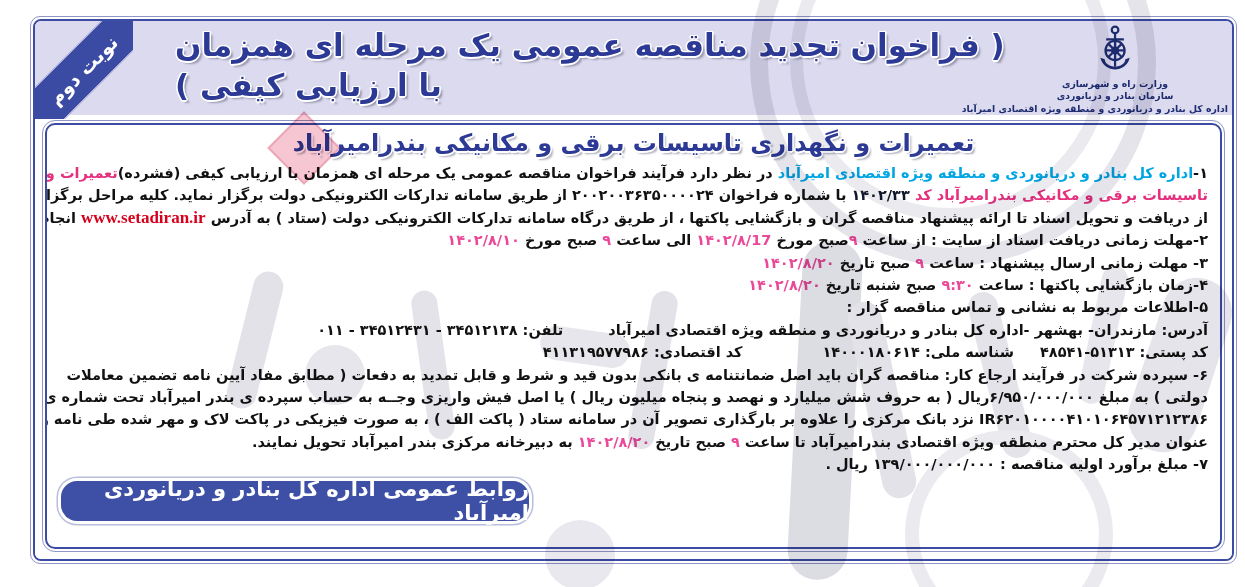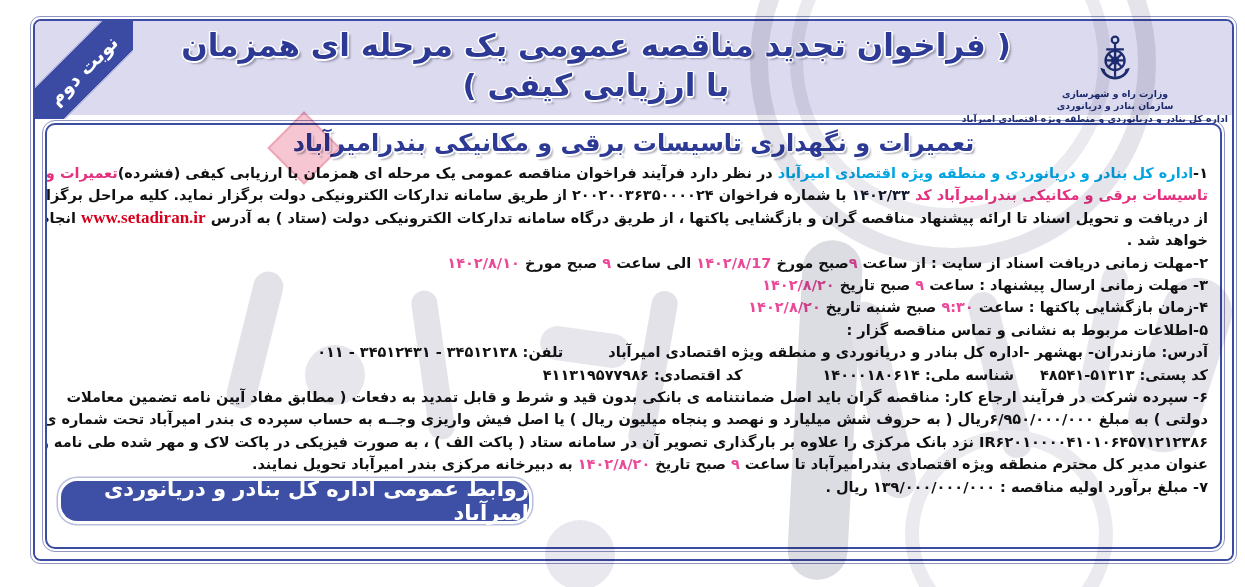--- a/index.html
+++ b/index.html
@@ -9,27 +9,27 @@
   .outer-box{position:absolute;left:30px;top:16px;width:1207px;height:548px;
              border:1px solid #9094c6;border-radius:10px;padding:2px;box-sizing:border-box;z-index:2;}
   .outer-inner{height:100%;border:2.5px solid #3c4ba3;border-radius:8px;box-sizing:border-box;
                display:flex;flex-direction:column;overflow:hidden;background:#fff;}
   
   .header-band{position:relative;height:94px;flex:none;background:#dcdaee;}
   .ribbon-wrap{position:absolute;left:0;top:0;width:98px;height:98px;overflow:hidden;}
   .ribbon{position:absolute;left:-48px;top:27px;width:192px;height:44px;background:#3b4aa3;
           transform:rotate(-45deg);display:flex;align-items:center;justify-content:center;
           color:#fff;font-weight:bold;font-size:19px;box-shadow:0 0 0 1px #dcdaee inset;}
-  .title-block{position:absolute;left:140px;right:215px;top:5px;text-align:center;direction:rtl;}
+  .title-block{position:absolute;left:140px;right:215px;top:5px;text-align:left;direction:rtl;}
   .title-line{font-weight:bold;color:#2c3a96;line-height:1.28;
     text-shadow:-1.5px 0 #fff,1.5px 0 #fff,0 -1.5px #fff,0 1.5px #fff,
                 -1px -1px #fff,1px 1px #fff,-1px 1px #fff,1px -1px #fff,3px 3px 2px rgba(60,60,90,.4);}
   .title-1{font-size:31px;}
   .title-2{font-size:30px;}
-  .org-block{position:absolute;right:4px;top:13px;width:226px;text-align:center;color:#1d2b6f;direction:rtl;}
+  .org-block{position:absolute;right:4px;top:3px;width:226px;text-align:center;color:#1d2b6f;direction:rtl;}
   .org-logo{height:50px;}
   .org-line{font-size:9.3px;font-weight:bold;line-height:1.32;white-space:nowrap;}
   
   .body-area{flex:1;background:#fff;padding:5px 7px 7px;box-sizing:border-box;}
   .body-box{height:100%;border:1px solid #9094c6;border-radius:13px;padding:2px;box-sizing:border-box;}
   .body-box-inner{position:relative;height:100%;border:2px solid #3c4ba3;border-radius:10px;
                   box-sizing:border-box;padding:3px 12px;overflow:hidden;}
   .subtitle{text-align:center;direction:rtl;font-size:24px;font-weight:bold;color:#2c3a96;margin-top:1px;
     text-shadow:-1.5px 0 #fff,1.5px 0 #fff,0 -1.5px #fff,0 1.5px #fff,
                 -1px -1px #fff,1px 1px #fff,-1px 1px #fff,1px -1px #fff,2.5px 2.5px 2px rgba(60,60,90,.4);}
@@ -91,21 +91,20 @@
       </div>
 
       <div class="body-area">
         <div class="body-box">
           <div class="body-box-inner">
             <div class="subtitle">تعمیرات و نگهداری تاسیسات برقی و مکانیکی بندرامیرآباد</div>
             <div class="body-text" id="body-lines">
                 <div class="line"><span class="sk">۱-</span><span class="scy">اداره کل بنادر و دریانوردی و منطقه ویژه اقتصادی امیرآباد</span><span class="sk"> در نظر دارد فرآیند فراخوان مناقصه عمومی یک مرحله ای همزمان با ارزیابی کیفی (فشرده)</span><span class="smg">تعمیرات و نگهداری</span></div>
                 <div class="line"><span class="smg">تاسیسات برقی و مکانیکی بندرامیرآباد کد </span><span class="sbl">۱۴۰۲/۳۳</span><span class="sk"> با شماره فراخوان </span><span class="sk ltr" dir="ltr">۲۰۰۲۰۰۳۶۳۵۰۰۰۰۲۴</span><span class="sk"> از طریق سامانه تدارکات الکترونیکی دولت برگزار نماید. کلیه مراحل برگزاری معامله</span></div>
                 <div class="line"><span class="sk">از دریافت و تحویل اسناد تا ارائه پیشنهاد مناقصه گران و بازگشایی پاکتها ، از طریق درگاه سامانه تدارکات الکترونیکی دولت (ستاد ) به آدرس </span><span class="slk ltr" dir="ltr">www.setadiran.ir</span><span class="sk"> انجام</span></div>
-                <div class="line"><span class="sk">خواهد شد .</span></div>
                 <div class="line"><span class="sk">۲-مهلت زمانی دریافت اسناد از سایت : از ساعت </span><span class="srd">۹</span><span class="sk">صبح مورخ </span><span class="srd">۱۴۰۲/۸/17</span><span class="sk"> الی ساعت </span><span class="srd">۹</span><span class="sk"> صبح مورخ </span><span class="srd">۱۴۰۲/۸/۱۰</span></div>
                 <div class="line"><span class="sk">۳- مهلت زمانی ارسال پیشنهاد : ساعت </span><span class="srd">۹</span><span class="sk"> صبح تاریخ </span><span class="srd">۱۴۰۲/۸/۲۰</span></div>
                 <div class="line"><span class="sk">۴-زمان بازگشایی پاکتها :  ساعت </span><span class="srd">۹:۳۰</span><span class="sk"> صبح شنبه تاریخ </span><span class="srd">۱۴۰۲/۸/۲۰</span></div>
                 <div class="line"><span class="sk">۵-اطلاعات مربوط به نشانی و تماس مناقصه گزار :</span></div>
                 <div class="line"><span class="sk">آدرس: مازندران- بهشهر -اداره کل بنادر و دریانوردی و منطقه ویژه اقتصادی امیرآباد</span><span class="gap" style="width: 45px;"></span><span class="sk">تلفن: ۳۴۵۱۲۱۳۸ - ۳۴۵۱۲۴۳۱ - ۰۱۱</span></div>
                 <div class="line"><span class="sk">کد پستی: </span><span class="sk ltr" dir="ltr">۴۸۵۴۱-۵۱۳۱۳</span><span class="gap" style="width: 26px;"></span><span class="sk">شناسه ملی: ۱۴۰۰۰۱۸۰۶۱۴</span><span class="gap" style="width: 80px;"></span><span class="sk">کد اقتصادی: ۴۱۱۳۱۹۵۷۷۹۸۶</span></div>
                 <div class="line"><span class="sk">۶- سپرده شرکت در فرآیند ارجاع کار: مناقصه گران باید اصل ضمانتنامه ی بانکی بدون قید و شرط و قابل تمدید به دفعات ( مطابق مفاد آیین نامه تضمین معاملات</span></div>
                 <div class="line"><span class="sk">دولتی ) به مبلغ </span><span class="sk ltr" dir="ltr">۶/۹۵۰/۰۰۰/۰۰۰</span><span class="sk">ریال ( به حروف شش میلیارد و نهصد و پنجاه میلیون ریال ) یا اصل فیش واریزی وجــه به حساب سپرده ی بندر امیرآباد تحت شماره ی</span></div>
                 <div class="line"><span class="sk ltr" dir="ltr">IR۶۲۰۱۰۰۰۰۴۱۰۱۰۶۴۵۷۱۲۱۲۳۸۶</span><span class="sk"> نزد بانک مرکزی را علاوه بر بارگذاری تصویر آن در سامانه ستاد ( پاکت الف ) ، به صورت فیزیکی در پاکت لاک و مهر شده طی نامه رسمی به</span></div>
                 <div class="line"><span class="sk">عنوان مدیر کل محترم منطقه ویژه اقتصادی بندرامیرآباد تا ساعت </span><span class="srd">۹</span><span class="sk"> صبح  تاریخ </span><span class="srd">۱۴۰۲/۸/۲۰</span><span class="sk"> به دبیرخانه مرکزی بندر امیرآباد تحویل نمایند.</span></div>

